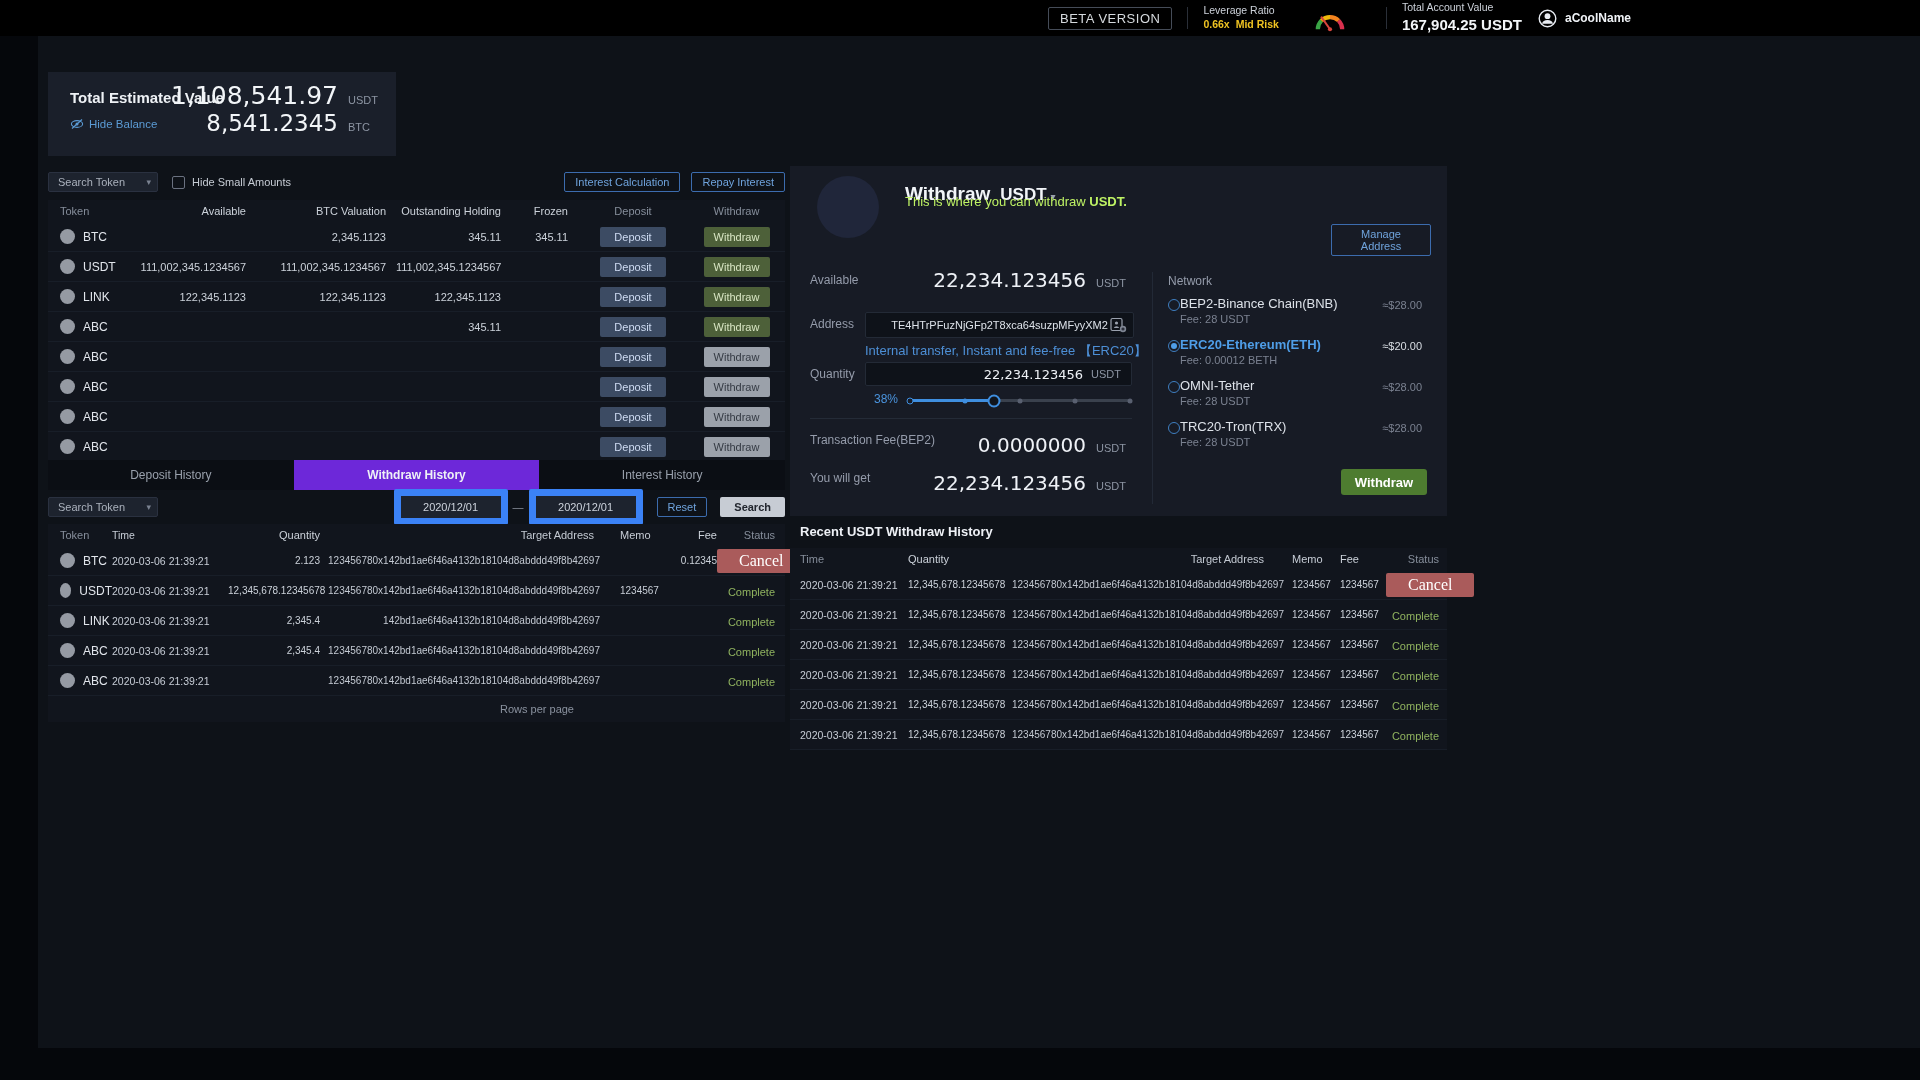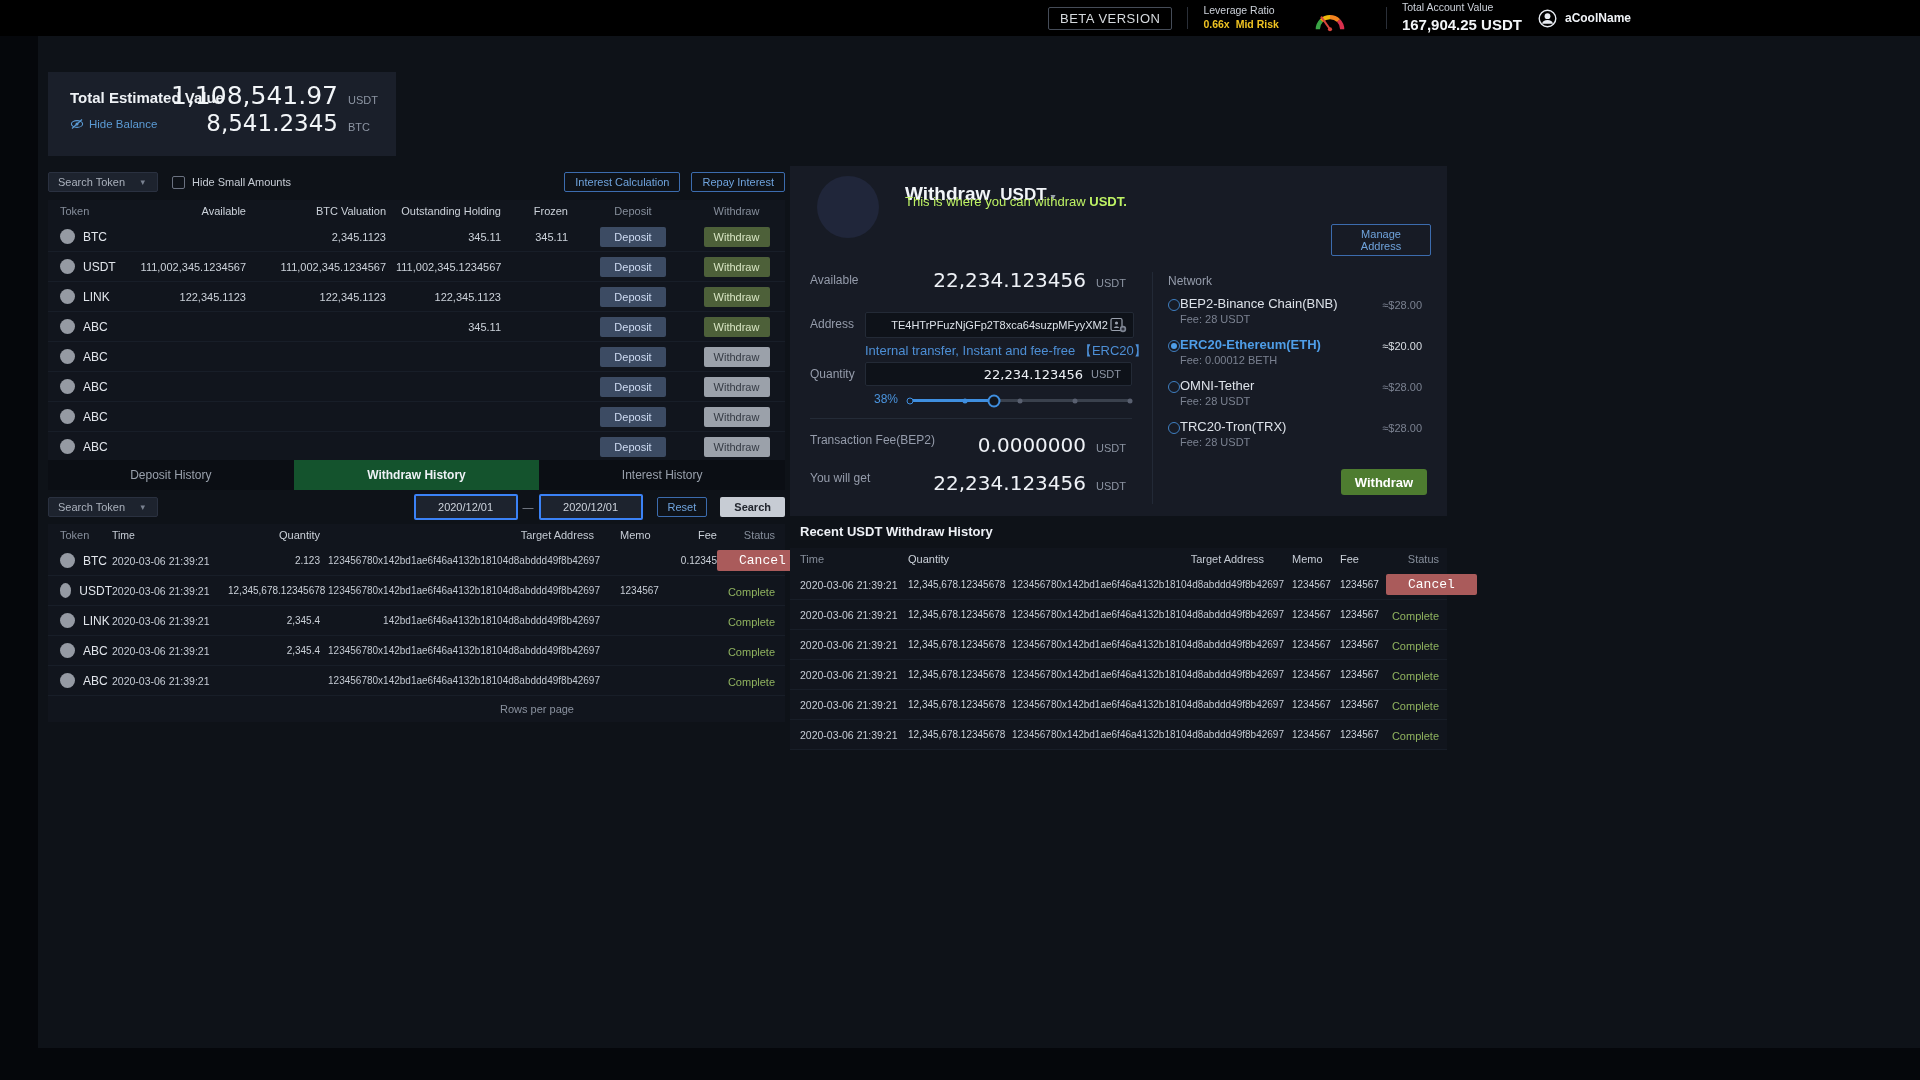--- a/index.html
+++ b/index.html
@@ -29,21 +29,21 @@
   .hide-balance svg{margin-right:5px}
   .sc-values{position:absolute;right:14px;top:9px;text-align:right}
   .sc-line{display:flex;justify-content:flex-end;align-items:baseline}
   .sc-num{font-family:"DejaVu Sans",sans-serif;color:#f2f5f8}
   .sc-num.usdt{font-size:25px}
   .sc-num.btc{font-size:23px}
   .sc-unit{font-size:11px;color:#8d95a3;width:34px;text-align:left;padding-left:10px}
 
   
   .bal-controls{position:absolute;left:10px;top:134px;width:737px;height:24px;display:flex;align-items:center}
-  .select{height:20px;background:#1d232e;border:1px solid #2a3140;border-radius:2px;display:flex;align-items:center;font-size:11px;color:#aab1bc;padding:0 12px 0 9px;cursor:pointer}
+  .select{height:20px;background:#1d232e;border:1px solid #2a3140;border-radius:2px;display:flex;align-items:center;font-size:11px;color:#aab1bc;padding:0 6px 0 9px;cursor:pointer}
   .select .caret{margin-left:auto;color:#7a8291;font-size:9px;padding-left:14px}
   .sel-token{width:110px;box-sizing:border-box}
   .checkbox{width:11px;height:11px;border:1px solid #6a7180;border-radius:2px;margin-left:14px;cursor:pointer}
   .chk-label{font-size:11px;color:#c6ccd4;margin-left:7px}
   .btn-outline{background:transparent;border:1px solid #3c6cae;color:#6fa3dc;font-size:11px;padding:3px 10px;border-radius:2px;cursor:pointer;font-family:inherit}
   .bal-controls .btn-outline{margin-left:11px}
   .bal-controls .spacer{margin-left:auto}
 
   
   .bal-table{position:absolute;left:10px;top:164px;width:737px;background:#11151d}
@@ -59,25 +59,25 @@
   .th.num{font-weight:normal}
   .c.ctr{text-align:center}
   .dep-btn{width:66px;height:20px;background:#3c4b63;color:#cfdcf3;border:none;border-radius:2px;font-size:11px;cursor:pointer;font-family:inherit}
   .wd-btn{width:66px;height:20px;border:none;border-radius:2px;font-size:11px;cursor:pointer;font-family:inherit}
   .wd-btn[data-enabled="true"]{background:#4d6039;color:#d9e6c4}
   .wd-btn[data-enabled="false"]{background:#9ba1aa;color:#343a43}
 
   
   .tabs{position:absolute;left:10px;top:424px;width:737px;height:30px;display:flex;background:#0b0e14}
   .tab{flex:1;display:flex;align-items:center;justify-content:center;font-size:12px;color:#99a0ac;cursor:pointer}
-  .tab[data-active="true"]{background:#14532d;color:#eef1f6;font-weight:bold}
+  .tab[data-active="true"]{background:#6d28d9;color:#eef1f6;font-weight:bold}
 
   
   .hist-filter{position:absolute;left:10px;top:460px;width:737px;height:22px;display:flex;align-items:center}
-  .date-input{width:96px;height:20px;background:#1d232e;border:2px solid #3b82f6;border-radius:2px;color:#cdd3dc;font-size:11px;text-align:center;font-family:inherit}
+  .date-input{width:96px;height:20px;background:#1d232e;border:7px solid #3b82f6;border-radius:2px;color:#cdd3dc;font-size:11px;text-align:center;font-family:inherit}
   .dash{color:#8a919d;font-size:11px;margin:0 5px}
   .hist-filter .dates{margin-left:auto;display:flex;align-items:center}
   .btn-reset{margin-left:14px}
   .btn-search{margin-left:13px;background:#c7ccd4;color:#22262e;font-weight:bold;border:none;font-size:11px;padding:4px 14px;border-radius:2px;cursor:pointer;font-family:inherit}
 
   
   .hist-table{position:absolute;left:10px;top:488px;width:737px;background:#11151d}
   .h-head,.h-row{display:grid;grid-template-columns:64px 116px 100px 282px 62px 45px 68px;align-items:center}
   .h-head{height:22px}
   .h-row{height:29px;border-bottom:1px solid #181e28}
@@ -87,21 +87,21 @@
   .c.qty{text-align:right;padding-right:8px;font-size:10px;color:#ccd2da}
   .th.qty{font-size:11px}
   .c.addr{text-align:right;padding-right:10px;font-size:10px;color:#c3c9d2}
   .th.addr{font-size:11px;padding-right:16px}
   .c.memo{padding-left:10px;font-size:10px;color:#c7cdd6}
   .th.memo{font-size:11px}
   .c.fee{text-align:right;font-size:10px;color:#ccd2da}
   .th.fee{font-size:11px}
   .c.st{text-align:right;padding-right:10px}
   .th.st{font-size:11px}
-  .cancel-btn{background:#aa5b5b;color:#fff;border:none;border-radius:2px;font-size:13px;padding:3px 22px;cursor:pointer;font-family:Liberation Mono, monospace;display:none}
+  .cancel-btn{background:#aa5b5b;color:#fff;border:none;border-radius:2px;font-size:16px;padding:3px 22px;cursor:pointer;font-family:Liberation Serif, serif;display:none}
   .complete-txt{color:#90b35f;font-size:11px}
   .st[data-status="cancel"] .cancel-btn{display:inline-block}
   .rows-footer{position:relative;height:26px}
   .rows-footer span{position:absolute;left:452px;top:7px;font-size:11px;color:#8a929f}
 
   
   .wpanel{position:absolute;left:752px;top:130px;width:657px;height:350px;background:#171b25}
   .avatar{position:absolute;left:27px;top:10px;width:62px;height:62px;border-radius:50%;background:#20263a}
   .wp-title{position:absolute;left:115px;top:17px;display:flex;align-items:baseline}
   .wp-title .t1{font-size:19px;font-weight:bold;color:#f2f5f9}

